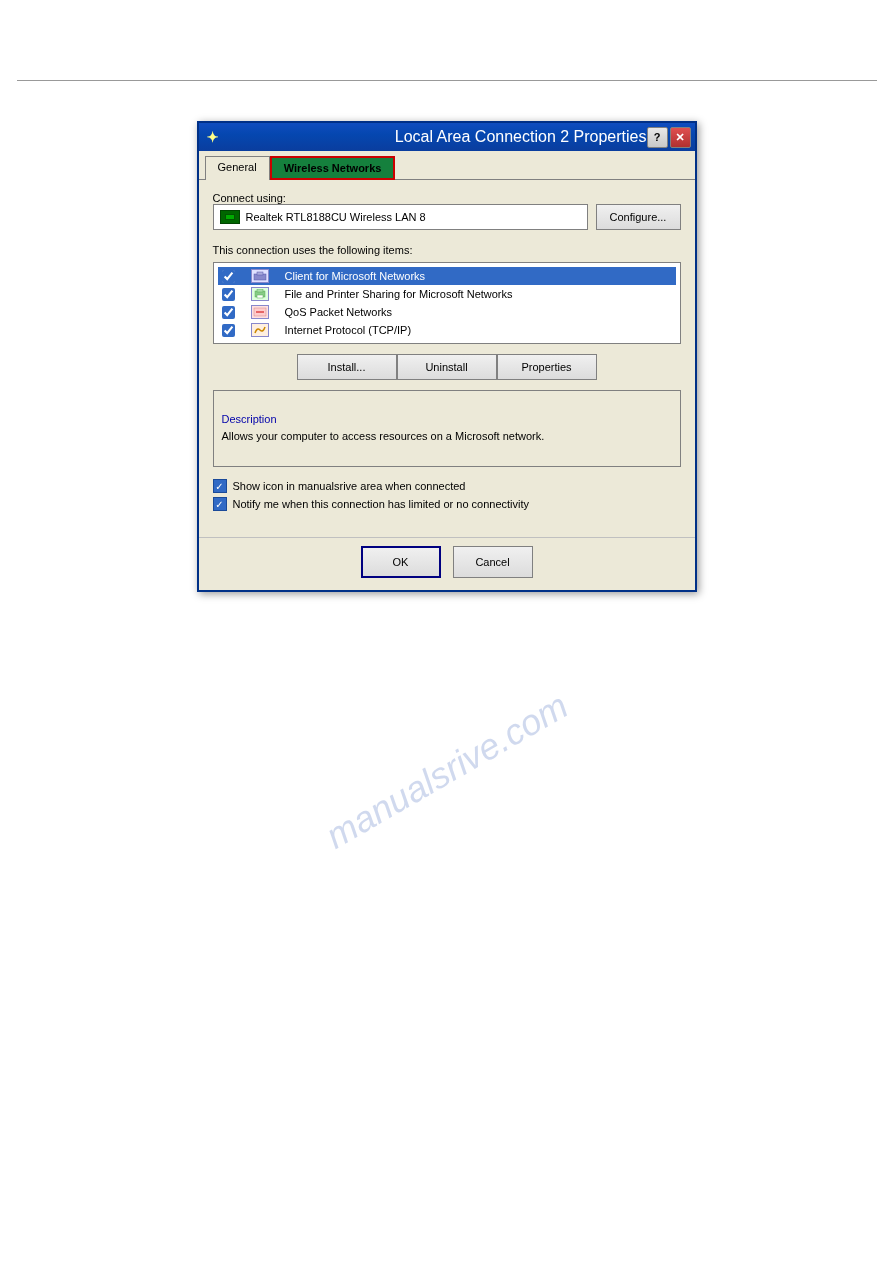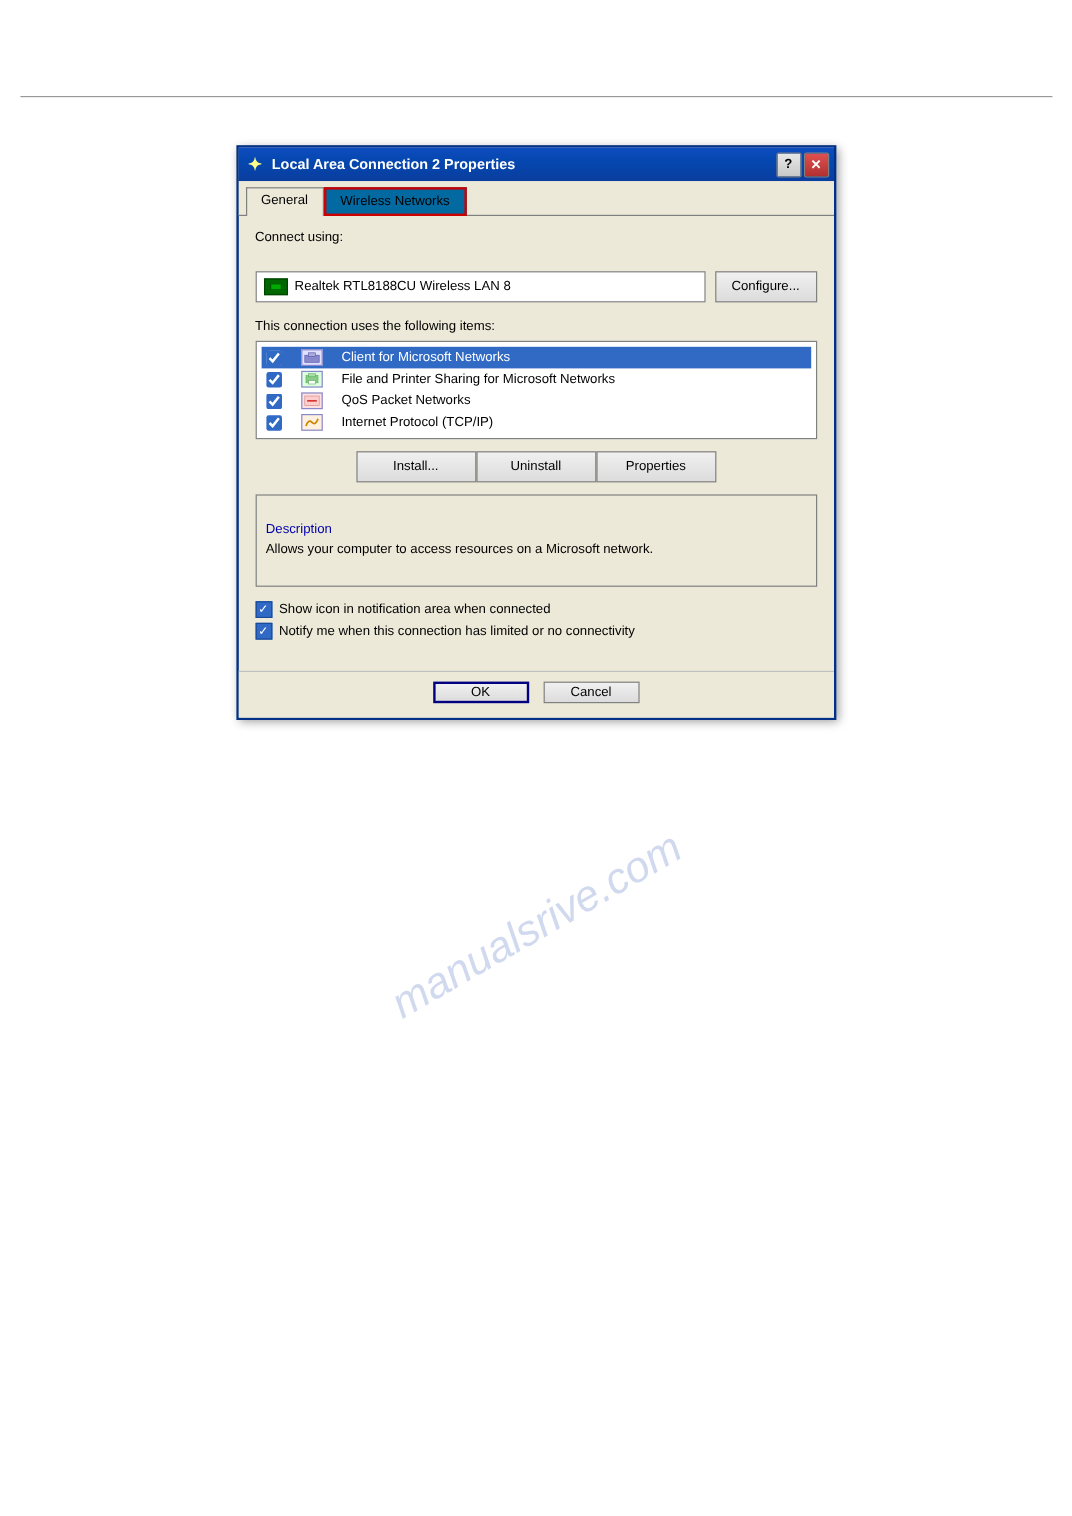--- a/index.html
+++ b/index.html
@@ -46,23 +46,24 @@
       margin-right: 6px;
       display: flex;
       align-items: center;
       justify-content: center;
       color: #ffff88;
       font-size: 14px;
       font-weight: bold;
     }
     .title-bar-text {
       color: white;
-      font-weight: bold;
-      font-size: 12px;
+      font-weight: normal;
+      font-size: 16px;
       flex: 1;
+      text-align: right;
     }
     .title-bar-buttons {
       display: flex;
       gap: 2px;
     }
     .title-btn {
       width: 21px;
       height: 21px;
       background: linear-gradient(to bottom, #e8e8e8, #c8c8c8);
       border: 1px solid #808080;
@@ -91,39 +92,39 @@
       padding: 4px 12px;
       background: #ece9d8;
       border: 1px solid #808080;
       border-bottom: none;
       cursor: pointer;
       font-size: 11px;
       position: relative;
       top: 1px;
     }
     .tab.active {
-      background: #0369a1;
-      font-weight: normal;
+      background: #15803d;
+      font-weight: bold;
       z-index: 1;
       border-bottom: 1px solid #ece9d8;
     }
     .tab.wireless-networks {
       border: 2px solid #cc0000;
       font-size: 11px;
     }
 
     
     .dialog-body {
       padding: 12px 14px;
     }
 
     
     .section-label {
       font-size: 11px;
-      margin-bottom: 22px;
+      margin-bottom: 0;
       color: #000;
     }
 
     
     .connect-using-row {
       display: flex;
       align-items: center;
       gap: 8px;
       margin-bottom: 14px;
     }
@@ -285,21 +286,21 @@
     .ok-cancel-row {
       display: flex;
       justify-content: center;
       gap: 12px;
       padding: 8px 14px 12px 14px;
       background: #ece9d8;
       border-top: 1px solid #c0c0c0;
     }
     .ok-cancel-btn {
       width: 80px;
-      height: 18px;
+      height: 32px;
       background: linear-gradient(to bottom, #f0f0f0, #dcdcdc);
       border: 1px solid #808080;
       cursor: pointer;
       font-size: 11px;
       display: flex;
       align-items: center;
       justify-content: center;
     }
     .ok-cancel-btn.default {
       border: 2px solid #000080;
@@ -421,21 +422,21 @@
     </div>
 
     <div class="description-group">
       <div class="description-legend">Description</div>
       <div class="description-text">Allows your computer to access resources on a Microsoft network.</div>
     </div>
 
     <div class="bottom-checks">
       <div class="bottom-check-row">
         <div class="check-icon-box">✓</div>
-        <span>Show icon in notification area when connected</span>
+        <span>Show icon in manualsrive area when connected</span>
       </div>
       <div class="bottom-check-row">
         <div class="check-icon-box">✓</div>
         <span>Notify me when this connection has limited or no connectivity</span>
       </div>
     </div>
 
   </div>
 
   <div class="ok-cancel-row">

